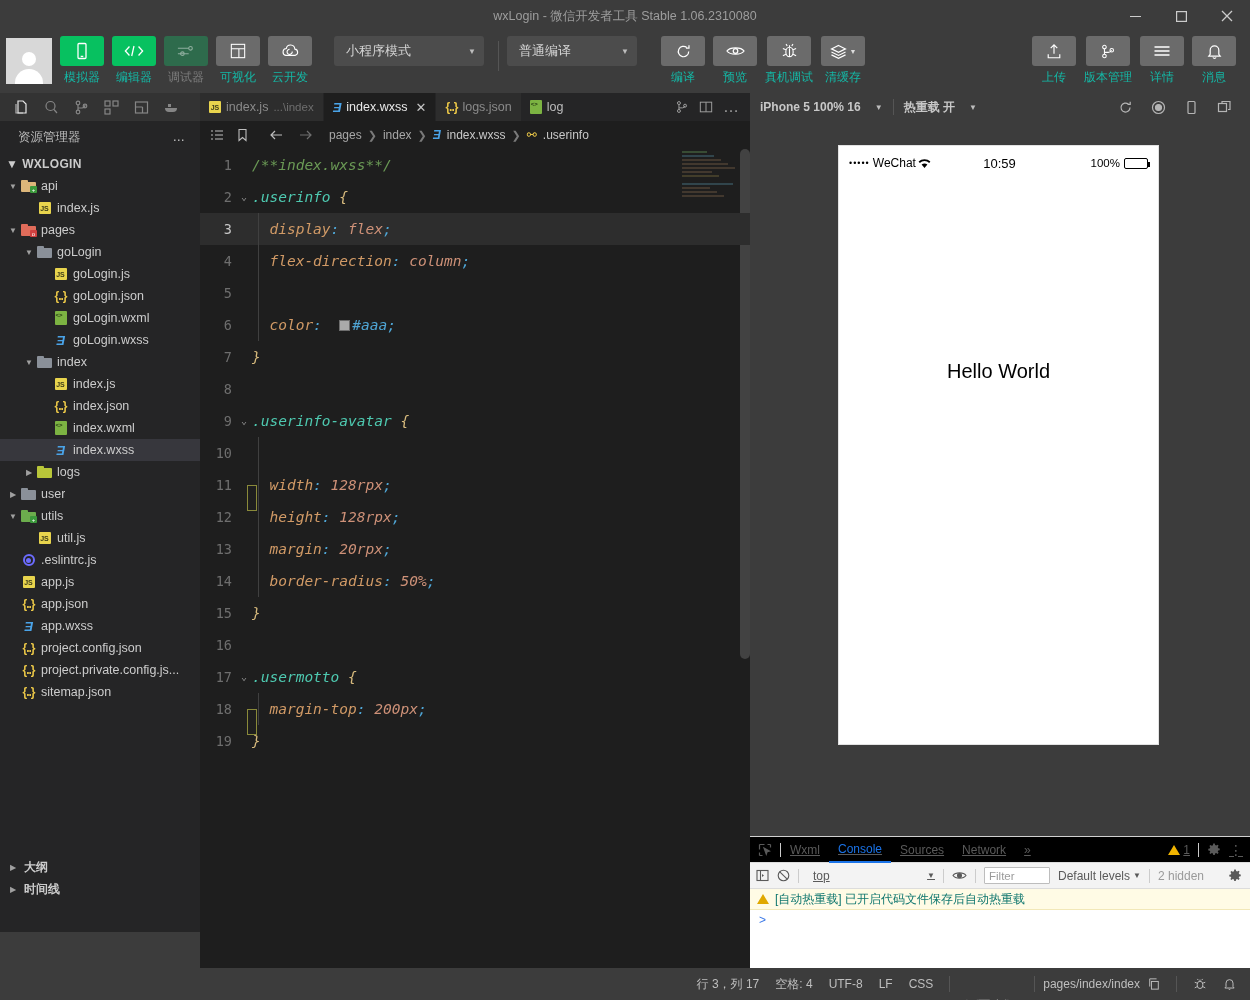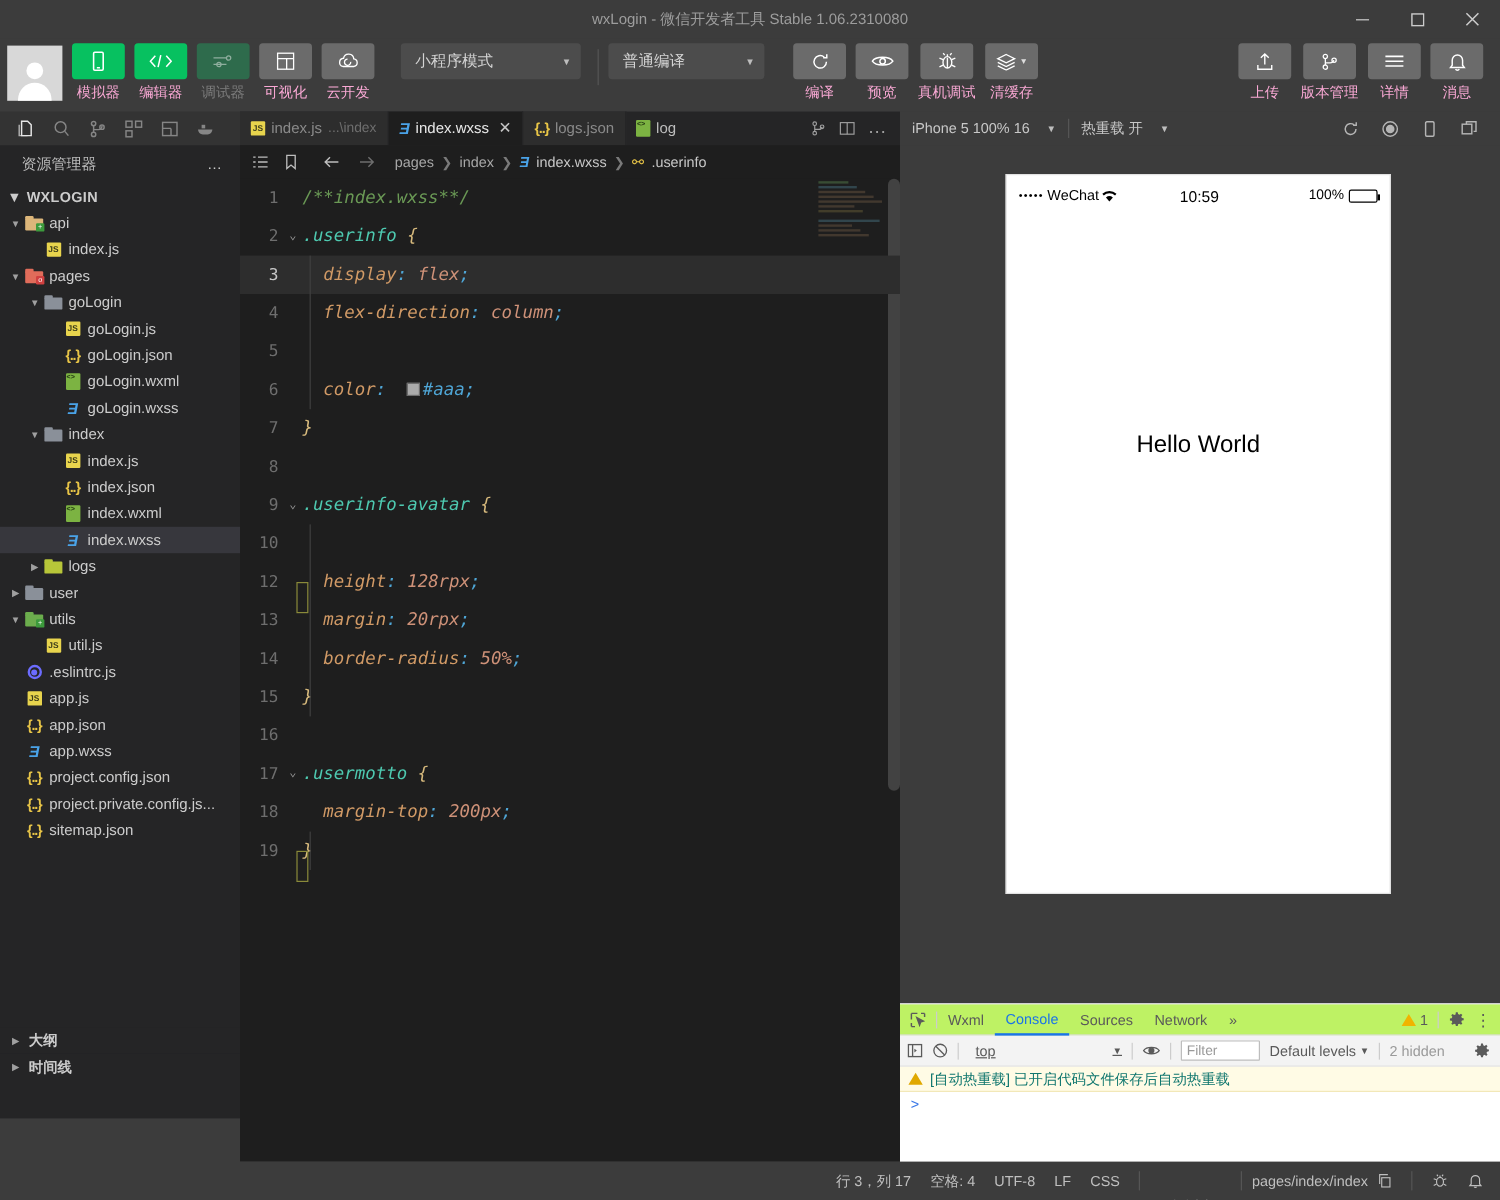--- a/index.html
+++ b/index.html
@@ -62,21 +62,21 @@
     margin-left: 8px; cursor: default;
   }
   .tbicon {
     width: 44px; height: 30px; border-radius: 3px;
     display: flex; align-items: center; justify-content: center;
     color: #ffffff;
   }
   .tbicon.green { background: #07c160; }
   .tbicon.greendim { background: #2e6b4c; }
   .tbicon.grey { background: #6b6b6b; }
-  .tblabel { font-size: 12px; color: #f9a8d4; margin-top: 3px; white-space: nowrap; }
+  .tblabel { font-size: 12px; color: #14b8a6; margin-top: 3px; white-space: nowrap; }
   .tblabel.dim { color: #7c7c7c; }
 
   .tbsep { width: 1px; height: 30px; background: #555; margin: 0 8px; }
 
   .tbselect {
     height: 30px; min-width: 150px; background: #4c4c4c; border-radius: 3px;
     display: flex; align-items: center; justify-content: space-between;
     padding: 0 8px 0 12px; color: #d4d4d4; font-size: 13px; margin-left: 14px;
     margin-top: 0;
   }
@@ -113,21 +113,21 @@
     color: #a0a0a0; margin-left: auto;
   }
   .tab-extra {
     display: flex; align-items: center; gap: 5px; padding: 0 8px;
     color: #bdbdbd; font-size: 12.5px;
   }
 
   .simbar {
     position: absolute; top: 93px; left: 750px; width: 500px; height: 28px;
     background: #3c3c3c; display: flex; align-items: center;
-    color: #c8c8c8; font-size: 12px;
+    color: #c8c8c8; font-size: 12px; font-weight: bold;
   }
   .simbar .seg { padding: 0 10px; display: flex; align-items: center; gap: 4px; }
   .simbar .divider { width: 1px; height: 16px; background: #555; }
   .simbar .icons { margin-left: auto; display: flex; gap: 18px; padding-right: 18px; color: #b5b5b5; }
 
   
   .sidebar {
     position: absolute; top: 121px; left: 0; width: 200px; bottom: 68px;
     background: #252526; overflow: hidden;
   }
@@ -305,22 +305,22 @@
     padding-top: 180px;
   }
   .hello { font-size: 20px; color: #000; }
 
   
   .devtools {
     position: absolute; left: 750px; top: 836px; width: 500px; height: 132px;
     background: #ffffff; border-top: 1px solid #d0d0d0;
   }
   .dt-tabs {
-    height: 26px; display: flex; align-items: center; background: #bef264;
-    border-bottom: 1px solid #dcdcdc; font-size: 12px; color: #5a5a5a;
+    height: 26px; display: flex; align-items: center; background: #000000;
+    border-bottom: 1px solid #dcdcdc; font-size: 12px; color: #5a5a5a; text-decoration: underline;
   }
   .dt-inspect { width: 30px; display: flex; align-items: center; justify-content: center; }
   .dt-vsep { width: 1px; height: 14px; background: #ccc; }
   .dt-tab { padding: 0 9px; height: 26px; display: flex; align-items: center; }
   .dt-tab.active { color: #1a73e8; border-bottom: 2px solid #1a73e8; }
   .dt-right { margin-left: auto; display: flex; align-items: center; gap: 8px; padding-right: 7px; }
   .warn-badge { display: flex; align-items: center; gap: 3px; color: #5a5a5a; font-size: 12px; }
   .tri-warn {
     width: 0; height: 0; border-left: 6px solid transparent;
     border-right: 6px solid transparent; border-bottom: 10px solid #f0b400;
@@ -985,20 +985,25 @@
           <span class="ctext"></span>
         </div>
         <div class="cline">
           <span class="lnum">9</span>
           <span class="fold">⌄</span>
           <span class="ctext"><span class="k-sel">.userinfo-avatar</span><span class=""> </span><span class="k-brace">{</span></span>
         </div>
         <div class="cline">
           <span class="lnum">10</span>
           <span class="fold"></span>
+        </div>
+        <div class="cline">
+          <span class="lnum">11</span>
+          <span class="fold"></span>
+          <span class="ctext"><span class="k-prop">  width</span><span class="k-punc">: </span><span class="k-num">128rpx</span><span class="k-punc">;</span></span>
         </div>
         <div class="cline">
           <span class="lnum">12</span>
           <span class="fold"></span>
           <span class="ctext"><span class="k-prop">  height</span><span class="k-punc">: </span><span class="k-num">128rpx</span><span class="k-punc">;</span></span>
         </div>
         <div class="cline">
           <span class="lnum">13</span>
           <span class="fold"></span>
           <span class="ctext"><span class="k-prop">  margin</span><span class="k-punc">: </span><span class="k-num">20rpx</span><span class="k-punc">;</span></span>

